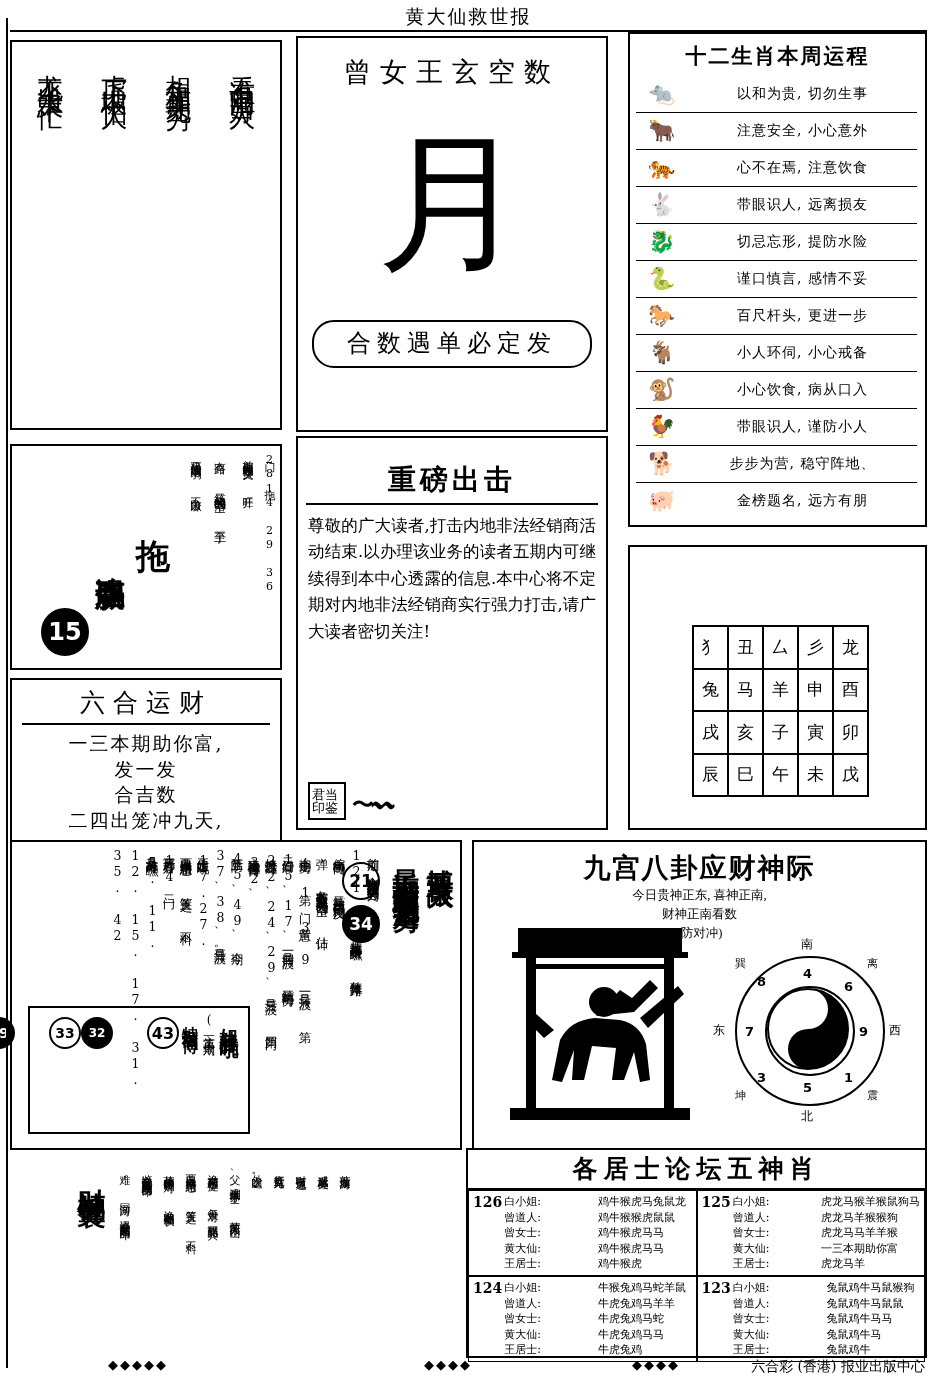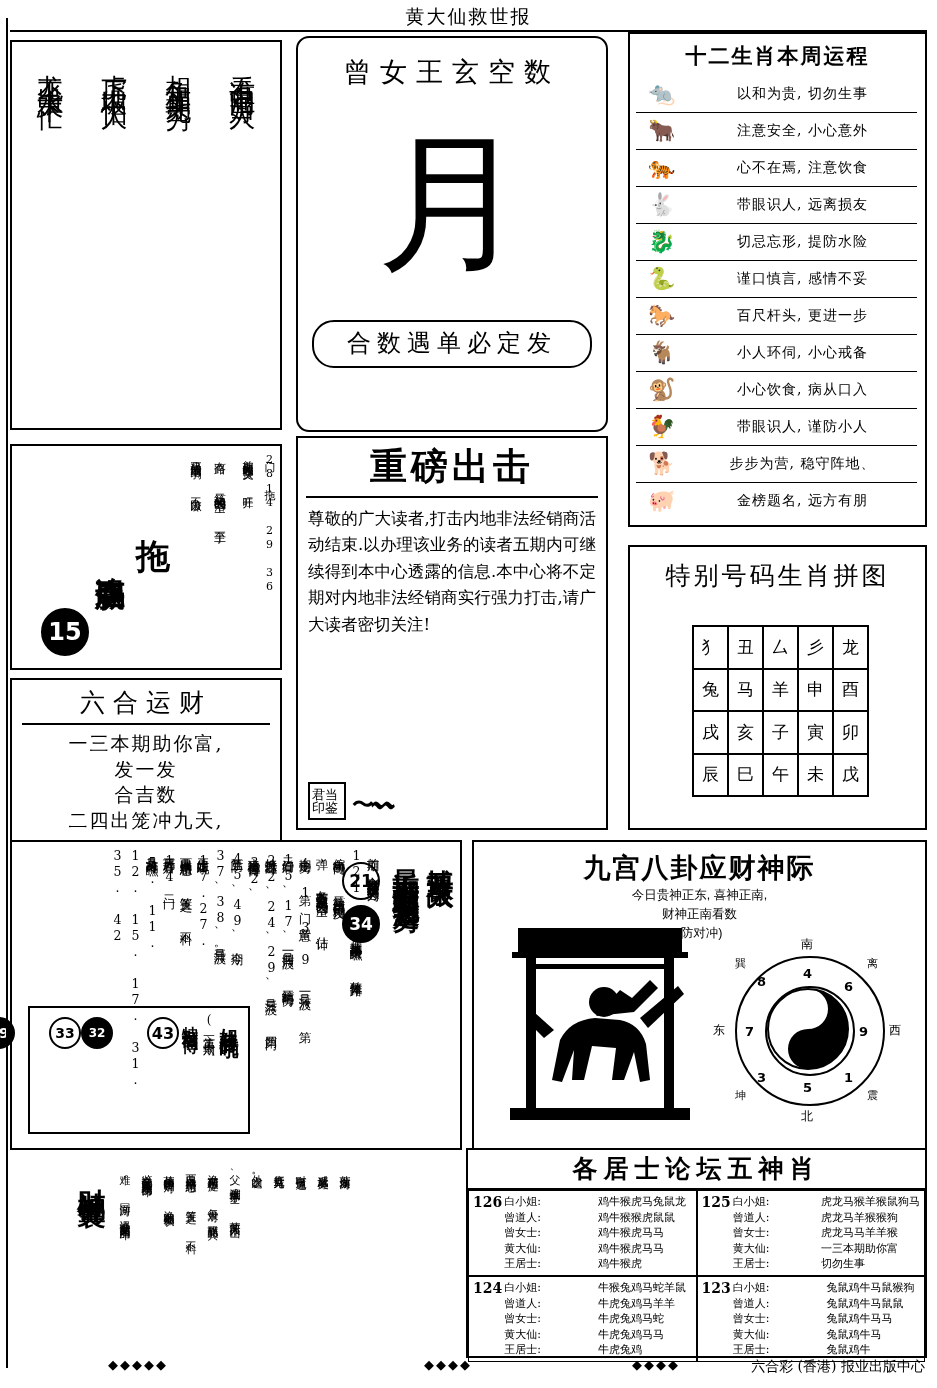--- a/index.html
+++ b/index.html
@@ -8,21 +8,21 @@
   .hdr{position:absolute;top:4px;left:0;width:937px;text-align:center;font-size:19px;font-family:"DejaVu Serif","Liberation Serif",serif;letter-spacing:2px;}
   .hdr-rule{position:absolute;top:30px;left:10px;width:917px;height:2px;background:#000;}
   .box{position:absolute;border:2px solid #000;box-sizing:border-box;background:#fff;}
 
   
   #poem{left:10px;top:40px;width:272px;height:390px;}
   #poem .cols{display:flex;flex-direction:row-reverse;justify-content:space-around;height:100%;padding:12px 6px;box-sizing:border-box;}
   #poem .col{writing-mode:vertical-rl;text-orientation:upright;font-size:26px;line-height:1.28;font-family:"DejaVu Serif","Liberation Serif",serif;letter-spacing:5px;}
 
   
-  #ctop{left:296px;top:36px;width:312px;height:396px;border-radius:13px;}
+  #ctop{left:296px;top:36px;width:312px;height:396px;}
   #ctop .t{text-align:center;font-size:27px;letter-spacing:9px;margin-top:16px;font-family:"DejaVu Serif","Liberation Serif",serif;}
   #ctop .glyph{height:230px;display:flex;align-items:center;justify-content:center;font-size:150px;font-family:"DejaVu Serif","Liberation Serif",serif;}
   #ctop .cap{margin:0 14px;border:2px solid #000;border-radius:22px;text-align:center;font-size:24px;letter-spacing:6px;padding:5px 0 7px;font-family:"DejaVu Serif","Liberation Serif",serif;}
 
   
   #zod{left:628px;top:32px;width:299px;height:495px;}
   #zod .title{text-align:center;font-size:21px;font-weight:bold;letter-spacing:2px;padding-top:8px;font-family:"DejaVu Serif","Liberation Serif",serif;}
   #zod .rows{margin:6px 8px 0 6px;}
   #zod .r{display:flex;align-items:center;height:36px;border-bottom:1px solid #000;}
   #zod .r:last-child{border-bottom:none;}
@@ -42,21 +42,21 @@
 
   
   #lhyc{left:10px;top:678px;width:272px;height:186px;}
   #lhyc .t{text-align:center;font-size:25px;letter-spacing:8px;margin-top:6px;font-family:"DejaVu Serif","Liberation Serif",serif;}
   #lhyc .rule{height:2px;background:#000;margin:4px 10px 6px;}
   #lhyc .l{text-align:center;font-size:19px;letter-spacing:2px;line-height:1.35;font-family:"DejaVu Serif","Liberation Serif",serif;}
   #lhyc .note{text-align:center;font-size:12px;margin-top:6px;font-family:"DejaVu Serif","Liberation Serif",serif;}
 
   
   #zb{left:296px;top:436px;width:312px;height:394px;}
-  #zb .t{text-align:center;font-size:37px;font-weight:bold;letter-spacing:4px;margin:4px 0 4px;font-family:"DejaVu Serif","Liberation Serif",serif;}
+  #zb .t{text-align:center;font-size:28px;font-weight:bold;letter-spacing:4px;margin:23px 0 4px;font-family:"DejaVu Serif","Liberation Serif",serif;}
   #zb .rule{height:2px;background:#000;margin:0 8px 8px;}
   #zb .body{font-size:16.5px;line-height:1.6;text-align:justify;padding:0 10px;font-family:"DejaVu Serif","Liberation Serif",serif;}
   #zb .seal{position:absolute;left:10px;bottom:8px;display:flex;align-items:flex-end;gap:6px;}
   #zb .seal .sq{width:38px;height:38px;border:2px solid #000;display:flex;flex-wrap:wrap;align-items:center;justify-content:center;font-size:13px;line-height:1;padding:2px;box-sizing:border-box;}
   #zb .seal .sn{font-size:22px;letter-spacing:-2px;font-weight:bold;}
 
   
   #puz{left:628px;top:545px;width:299px;height:285px;}
   #puz .t{text-align:center;font-size:25px;letter-spacing:3px;margin-top:12px;font-family:"DejaVu Serif","Liberation Serif",serif;}
   #puz .grid{position:absolute;left:62px;top:78px;width:175px;height:170px;display:grid;grid-template-columns:repeat(5,1fr);grid-template-rows:repeat(4,1fr);border:1px solid #000;}
@@ -71,21 +71,21 @@
   #trend .balls2{position:absolute;left:330px;top:20px;display:flex;flex-direction:column;gap:5px;}
   #trend .lowerbox{position:absolute;left:16px;bottom:14px;width:222px;height:128px;border:2px solid #000;display:flex;flex-direction:row-reverse;padding:5px;box-sizing:border-box;}
   #trend .lb-v{writing-mode:vertical-rl;text-orientation:upright;font-size:19px;font-weight:bold;letter-spacing:3px;font-family:"DejaVu Serif","Liberation Serif",serif;}
   #trend .lb-v.sm{font-size:12px;font-weight:normal;letter-spacing:1px;}
   #trend .lb-balls{display:flex;flex-direction:row;justify-content:space-between;padding:4px 0;}
   #trend .lb-row{display:flex;gap:34px;}
 
   
   #jg{left:472px;top:840px;width:455px;height:310px;}
   #jg .t{text-align:center;font-size:27px;font-weight:bold;letter-spacing:2px;margin-top:8px;font-family:"DejaVu Serif","Liberation Serif",serif;}
-  #jg .sub{text-align:center;font-size:12.5px;line-height:1.5;font-family:Liberation Sans, sans-serif;}
+  #jg .sub{text-align:center;font-size:12.5px;line-height:1.5;font-family:Liberation Serif, serif;}
   #jg .horse{position:absolute;left:26px;top:78px;width:200px;height:215px;}
   #jg .compass{position:absolute;right:22px;top:92px;width:190px;height:190px;}
   #jg .cring{position:absolute;left:22px;top:22px;width:146px;height:146px;border:2px solid #000;border-radius:50%;}
   #jg .cinner{position:absolute;left:52px;top:52px;width:86px;height:86px;border:2px solid #000;border-radius:50%;}
   #jg .num{position:absolute;font-size:13px;font-weight:bold;}
   #jg .dir{position:absolute;font-size:12px;font-family:"DejaVu Serif","Liberation Serif",serif;}
   #jg .tri{position:absolute;font-size:11px;}
 
   
   #story{left:10px;top:1160px;width:346px;height:196px;}
@@ -216,21 +216,20 @@
     <div class="t">重磅出击</div>
     <div class="rule"></div>
     <div class="body">尊敬的广大读者,打击内地非法经销商活动结束.以办理该业务的读者五期内可继续得到本中心透露的信息.本中心将不定期对内地非法经销商实行强力打击,请广大读者密切关注!</div>
     <div class="seal">
       <div class="sq">君当印鉴</div>
       <div class="sn">〜〰</div>
     </div>
   </div>
 
   <div class="box" id="puz">
-    <div class="t">特别号码生肖拼图</div>
     <div class="grid">
       <div class="cell">犭</div>
       <div class="cell">丑</div>
       <div class="cell">厶</div>
       <div class="cell">彡</div>
       <div class="cell">龙</div>
       <div class="cell">兔</div>
       <div class="cell">马</div>
       <div class="cell">羊</div>
       <div class="cell">申</div>
@@ -383,21 +382,21 @@
           <div class="ln">曾道人:</div>
           <div class="ln">曾女士:</div>
           <div class="ln">黄大仙:</div>
           <div class="ln">王居士:</div>
         </div>
         <div class="lines">
           <div class="ln">虎龙马猴羊猴鼠狗马</div>
           <div class="ln">虎龙马羊猴猴狗</div>
           <div class="ln">虎龙马马羊羊猴</div>
           <div class="ln">一三本期助你富</div>
-          <div class="ln">切勿生事</div>
+          <div class="ln">虎龙马羊</div>
         </div>
       </div>
 
       <div class="cellb">
         <div class="no">124</div>
         <div class="lines">
           <div class="ln">白小姐:</div>
           <div class="ln">曾道人:</div>
           <div class="ln">曾女士:</div>
           <div class="ln">黄大仙:</div>

